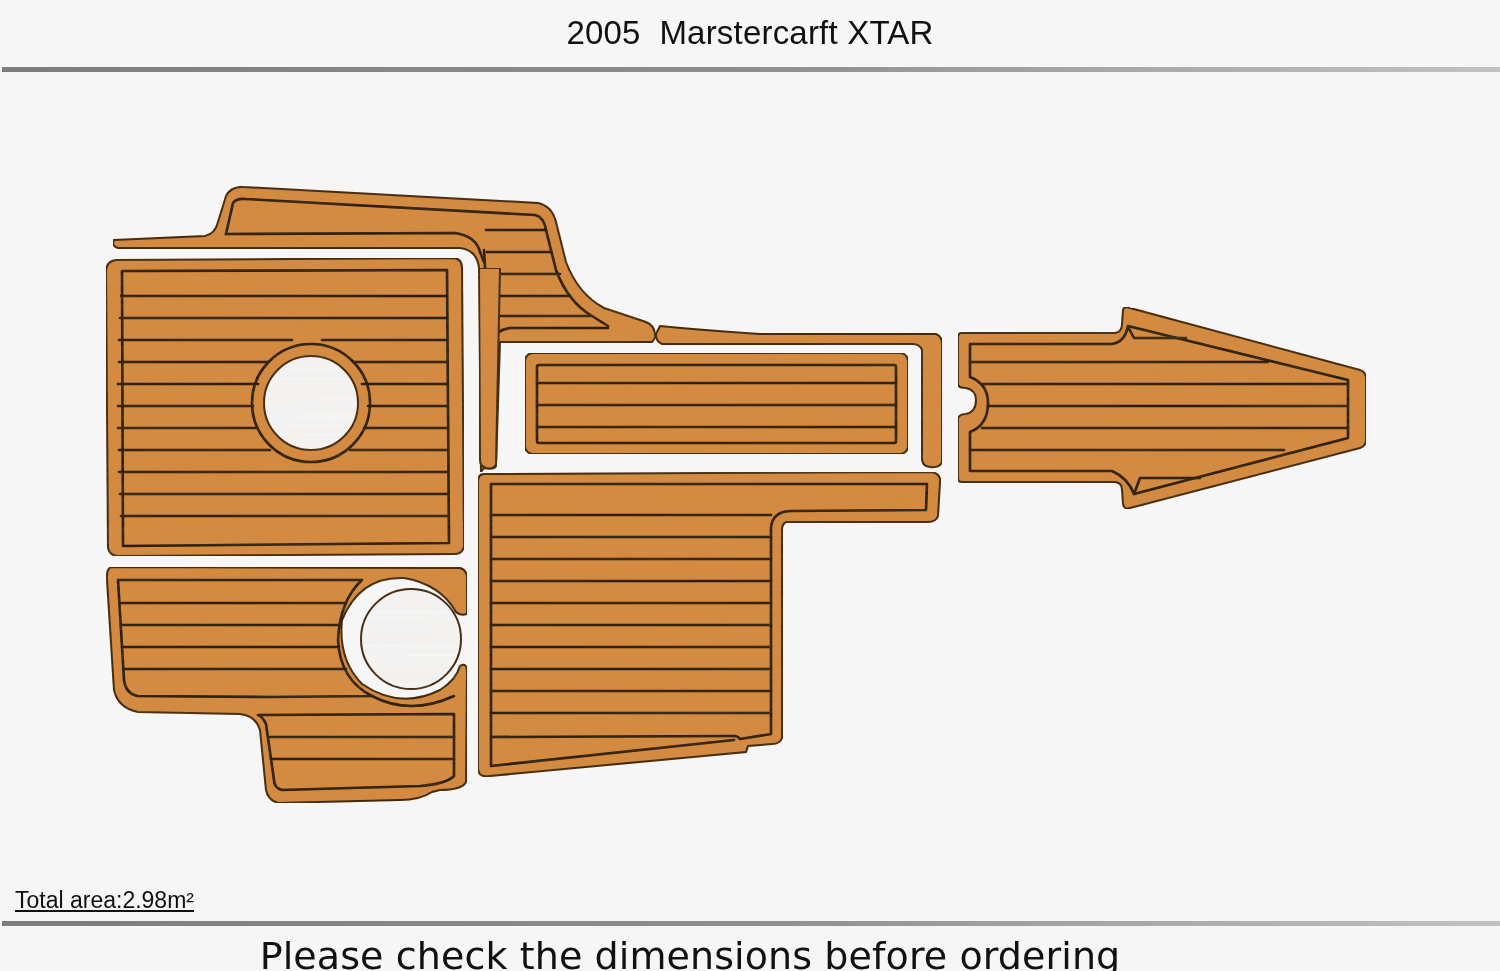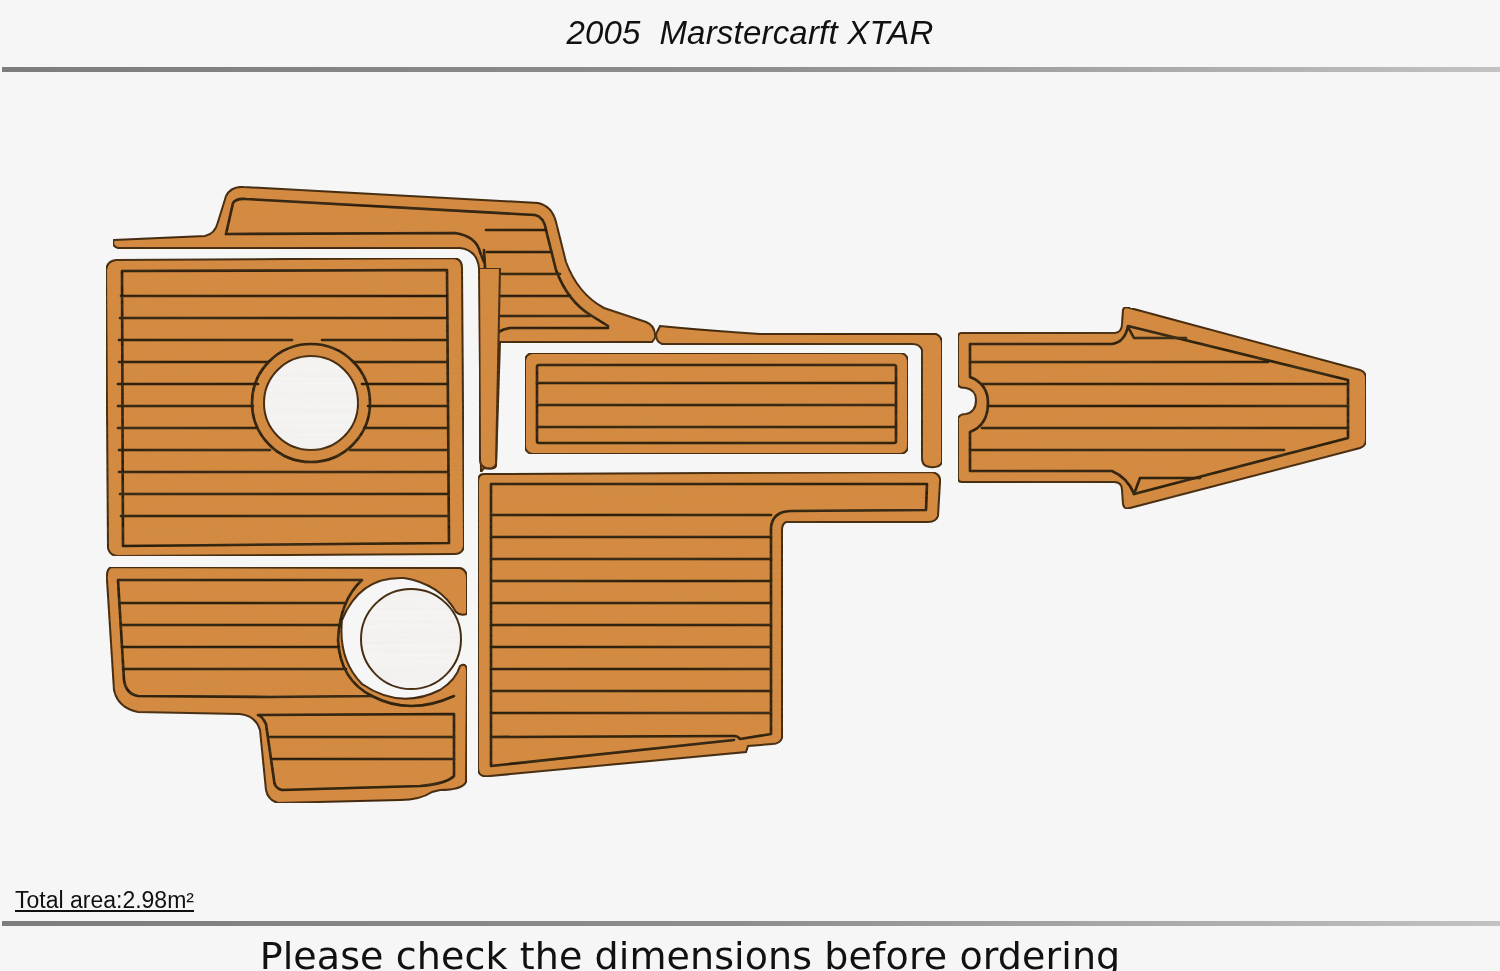--- a/index.html
+++ b/index.html
@@ -5,21 +5,20 @@
   html, body { margin: 0; padding: 0; }
   body {
     width: 1500px; height: 971px; position: relative; overflow: hidden;
     background: #f6f6f6;
     font-family: "Liberation Sans", sans-serif;
   }
   .title {
     position: absolute; left: 0; width: 1500px; top: 14px;
     text-align: center; font-size: 33px; color: #111; letter-spacing: 0.2px;
     white-space: pre;
-    font-style: italic;
   }
   .rule {
     position: absolute; left: 2px; width: 1498px; height: 5px;
     background: linear-gradient(to right, #7d7d7d 0%, #8e8e8e 50%, #c2c2c2 100%);
   }
   .rule.top { top: 67px; }
   .rule.bottom { top: 921px; }
   .area {
     position: absolute; left: 15px; top: 887px; font-size: 23px; color: #111; text-decoration: underline;
   }

